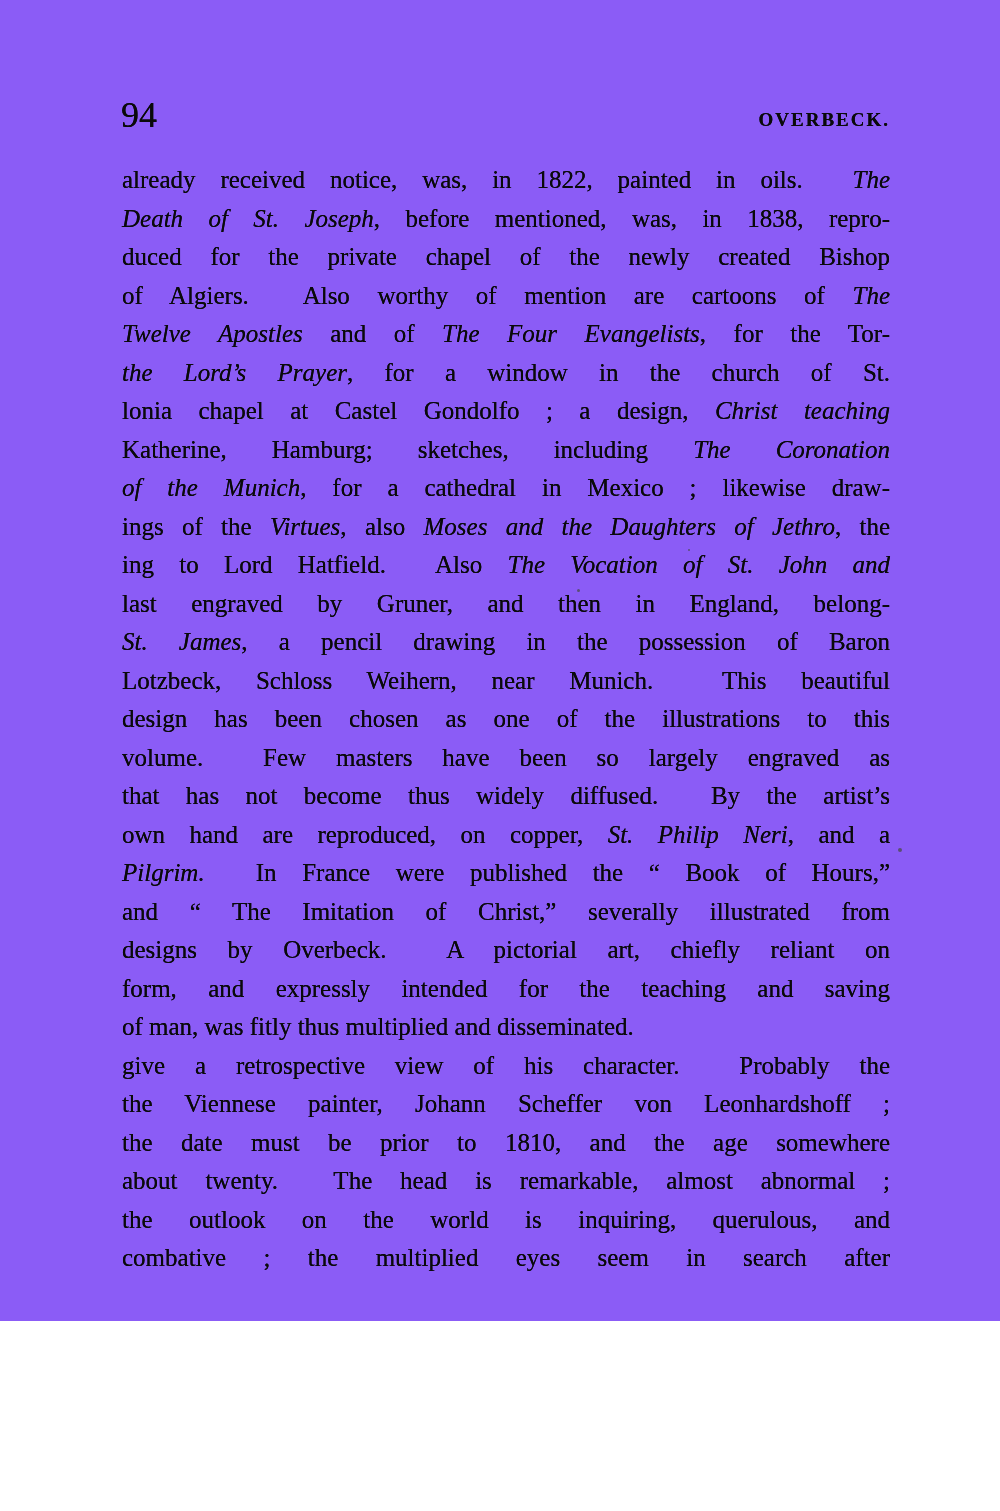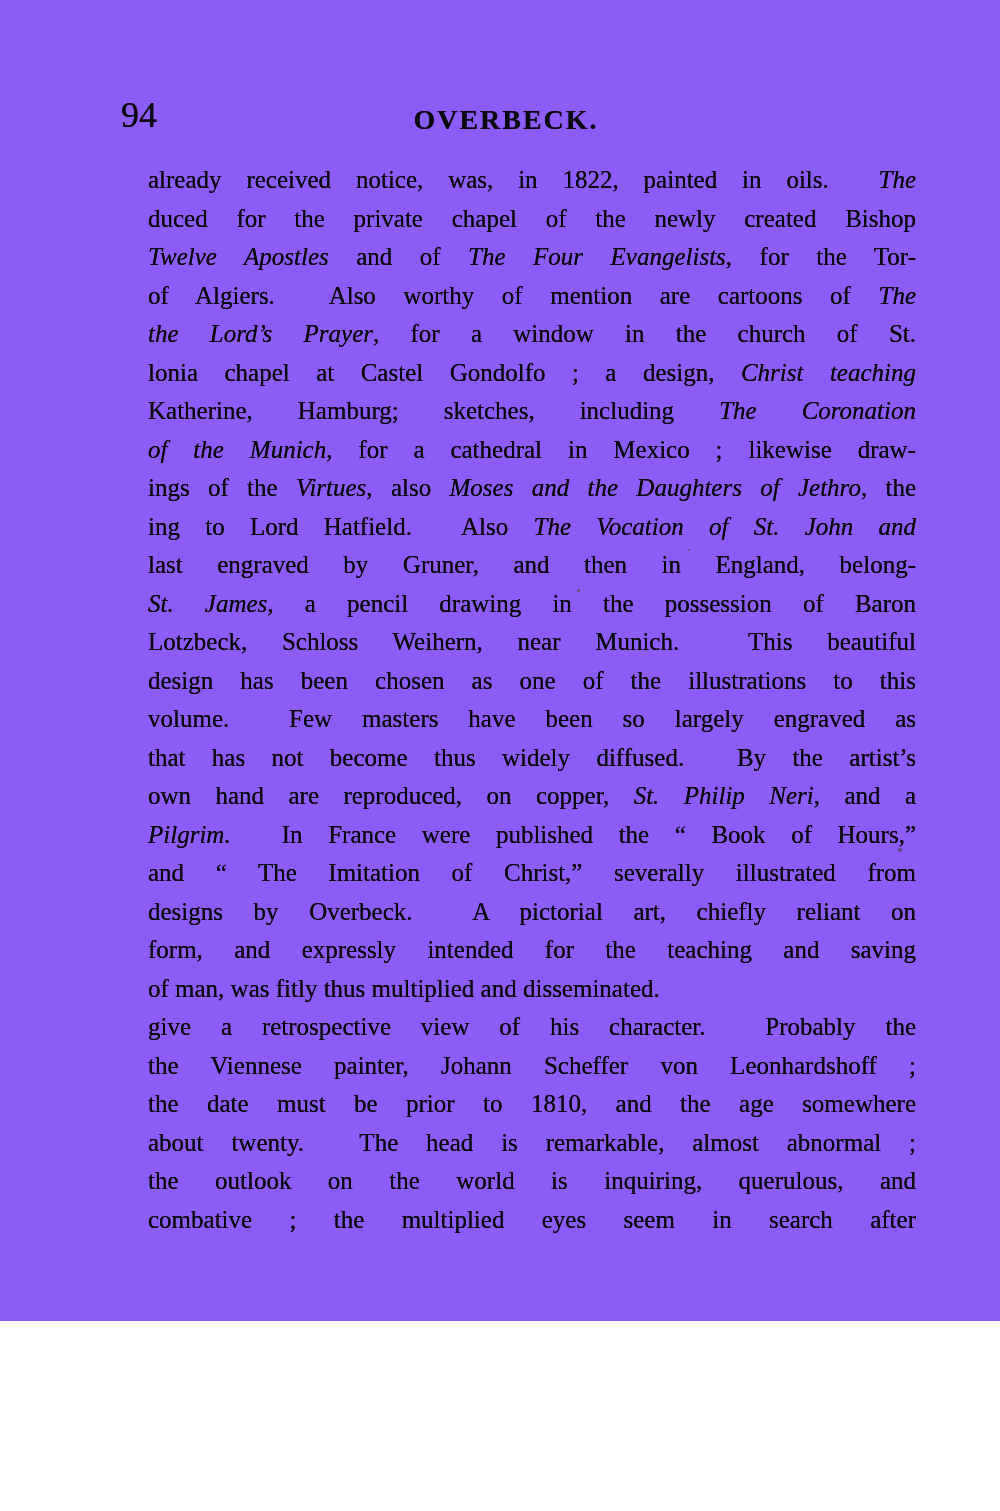--- a/index.html
+++ b/index.html
@@ -22,33 +22,32 @@
     top: 97px;
     font-size: 36px;
     line-height: 36px;
     text-shadow: 0 0 0.6px rgba(0,0,0,0.9);
   }
   .running-head {
     position: absolute;
     left: 122px;
     top: 108px;
     width: 768px;
-    text-align: center;
-    font-size: 28px;
+    text-align: right;
+    font-size: 19px;
     line-height: 23px;
     font-weight: bold;
     letter-spacing: 2px;
     text-shadow: 0 0 0.5px rgba(0,0,0,0.85);
   }
   .body-block {
     position: absolute;
     left: 122px;
     top: 161px;
     width: 768px;
-    margin-left: 26px;
   }
   .line {
     font-size: 25px;
     line-height: 38.5px;
     height: 38.5px;
     white-space: pre-wrap;
     text-align: justify;
     text-align-last: justify;
     text-shadow: 0 0 0.55px rgba(0,0,0,0.9);
   }
@@ -71,23 +70,24 @@
   }
 </style>
 </head>
 <body>
 
 <div class="page">
   <span class="pagenum">94</span>
   <div class="running-head">OVERBECK.</div>
   <div class="body-block">
       <div class="line"><span>already received notice, was, in 1822, painted in oils.  </span><span class="it">The</span></div>
+      <div class="line"><span class="it">Death of St. Joseph</span><span>, before mentioned, was, in 1838, repro-</span></div>
       <div class="line"><span>duced for the private chapel of the newly created Bishop</span></div>
+      <div class="line"><span>of Algiers.  Also worthy of mention are cartoons of </span><span class="it">The</span></div>
       <div class="line"><span class="it">Twelve Apostles</span><span> and of </span><span class="it">The Four Evangelists</span><span>, for the Tor-</span></div>
-      <div class="line"><span>of Algiers.  Also worthy of mention are cartoons of </span><span class="it">The</span></div>
       <div class="line"><span class="it">the Lord’s Prayer</span><span>, for a window in the church of St.</span></div>
       <div class="line"><span>lonia chapel at Castel Gondolfo ; a design, </span><span class="it">Christ teaching</span></div>
       <div class="line"><span>Katherine, Hamburg; sketches, including </span><span class="it">The Coronation</span></div>
       <div class="line"><span class="it">of the Munich</span><span>, for a cathedral in Mexico ; likewise draw-</span></div>
       <div class="line"><span>ings of the </span><span class="it">Virtues</span><span>, also </span><span class="it">Moses and the Daughters of Jethro</span><span>, the</span></div>
       <div class="line"><span>ing to Lord Hatfield.  Also </span><span class="it">The Vocation of St. John and</span></div>
       <div class="line"><span>last engraved by Gruner, and then in England, belong-</span></div>
       <div class="line"><span class="it">St. James</span><span>, a pencil drawing in the possession of Baron</span></div>
       <div class="line"><span>Lotzbeck, Schloss Weihern, near Munich.  This beautiful</span></div>
       <div class="line"><span>design has been chosen as one of the illustrations to this</span></div>

